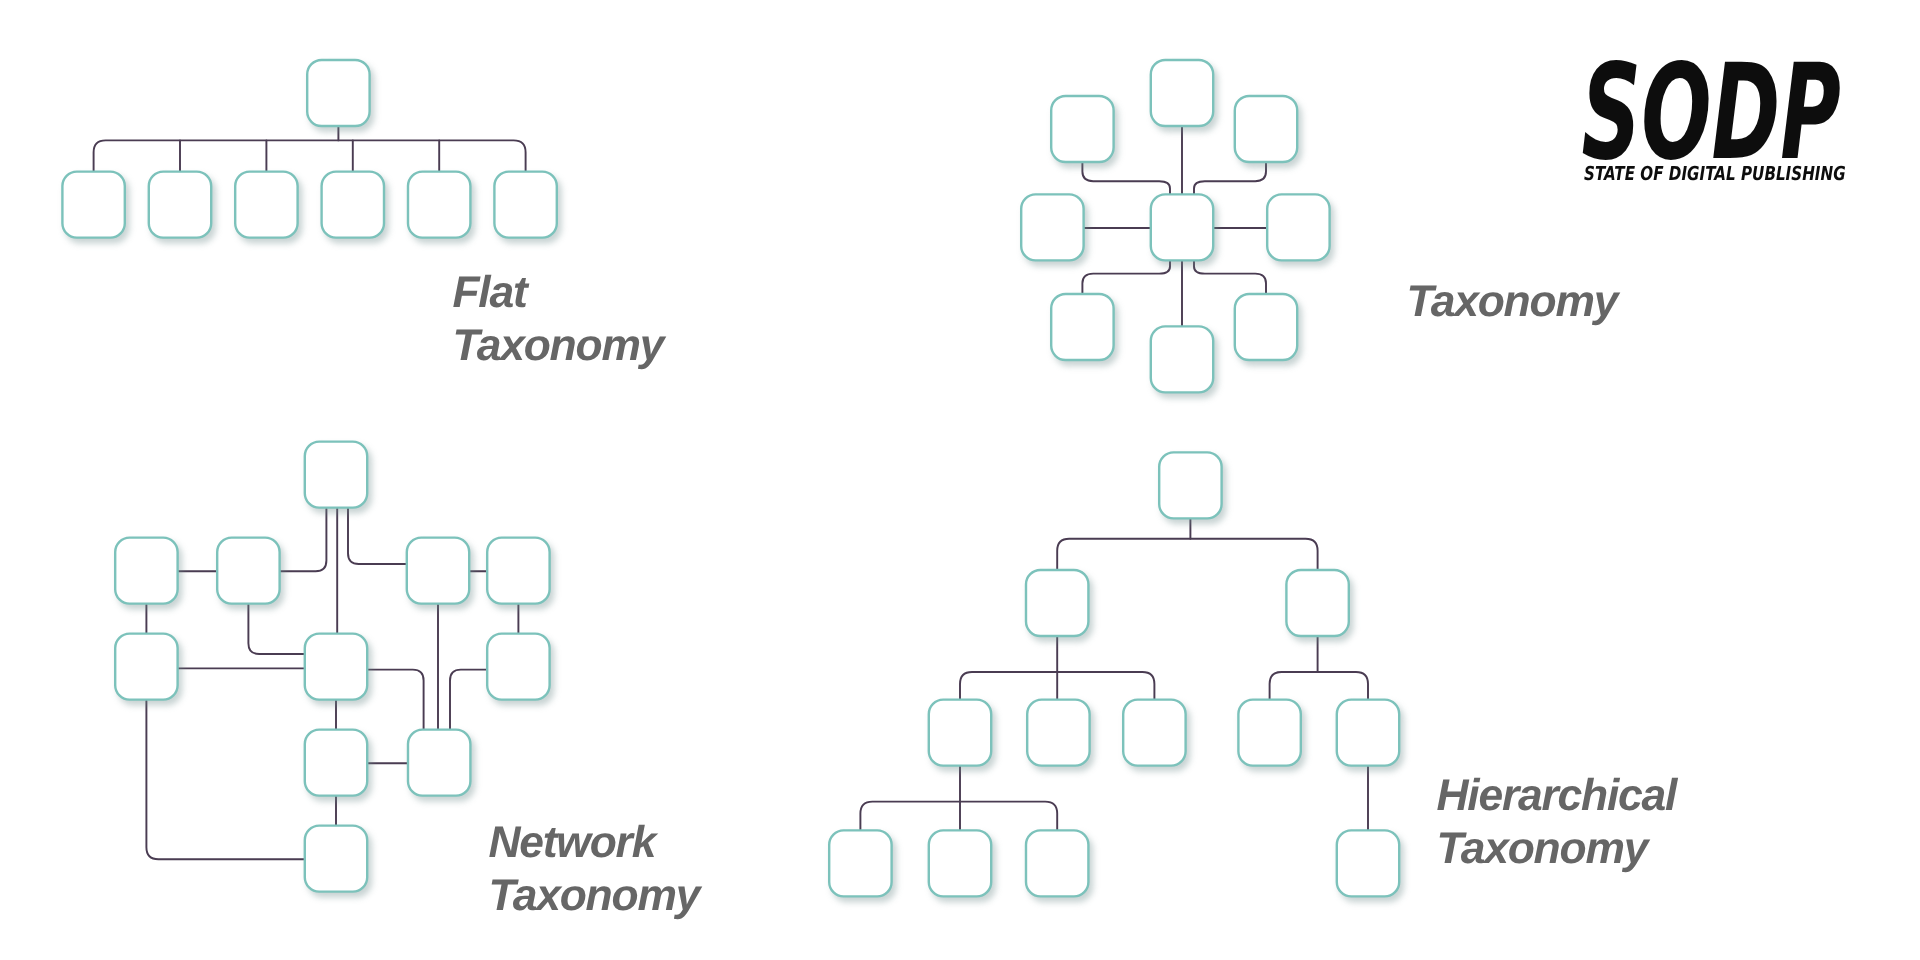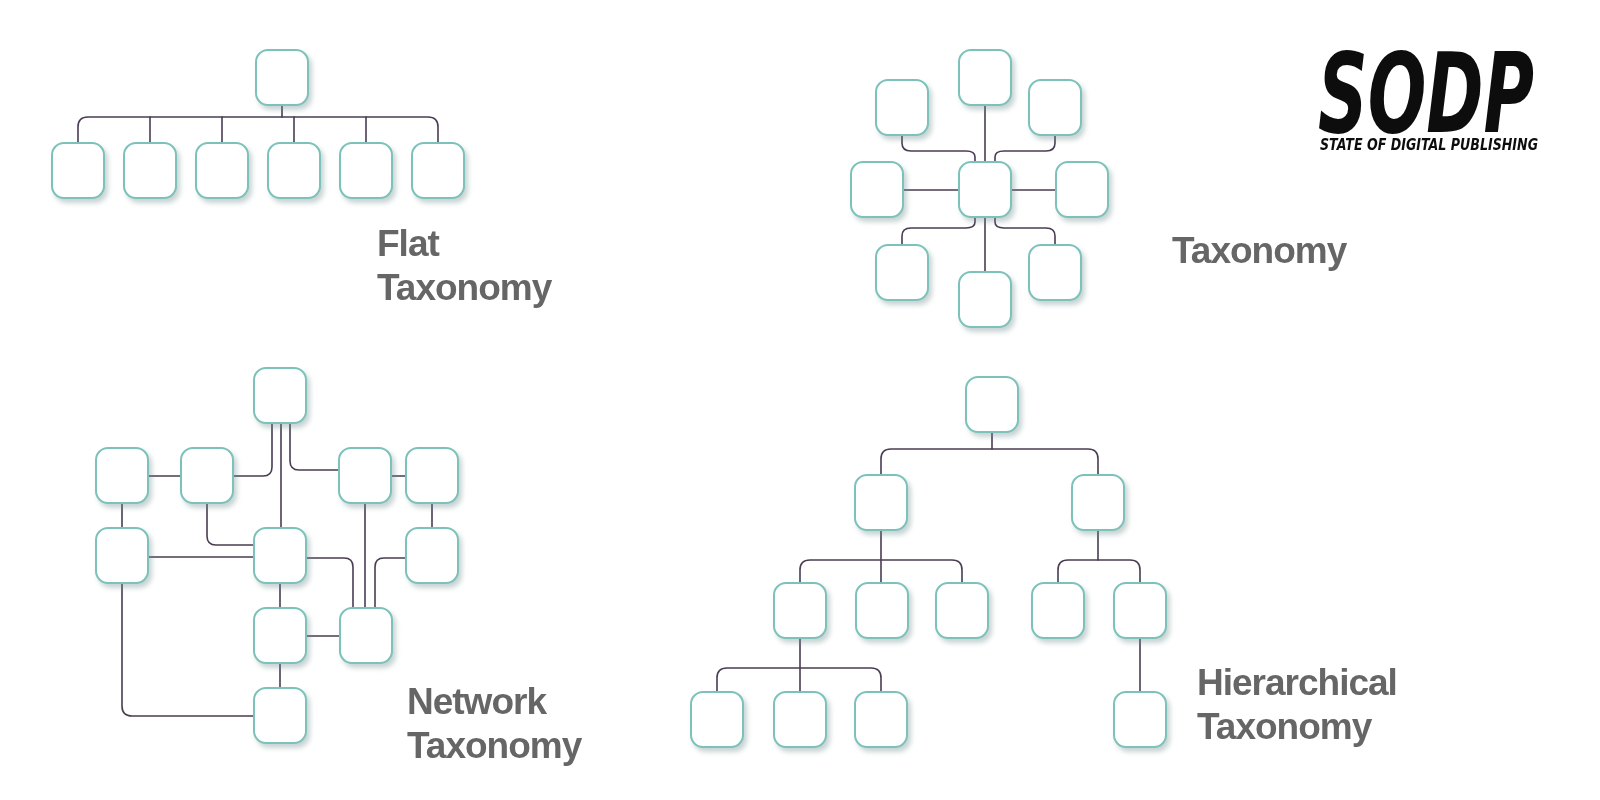--- a/index.html
+++ b/index.html
@@ -24,25 +24,26 @@
     filter:drop-shadow(3px 4px 2.5px var(--node-shadow,rgba(110,140,140,.38)));
   }
   .dlabel{
     position:absolute;
     color:var(--label-text,#666);
     font-weight:bold;
     font-size:37px;
     line-height:44px;
     letter-spacing:-1px;
     white-space:nowrap;
+    font-style:italic;
   }
   .label-flat{left:377px;top:222px;}
   .label-facet{left:1172px;top:229px;}
   .label-network{left:407px;top:680px;}
-  .label-hierarchical{left:1197px;top:661px;}
+  .label-hierarchical{left:1197px;top:641px;}
   .logo-title{
     font-family:"DejaVu Sans",sans-serif;
     font-style:italic;font-weight:bold;
     font-size:110px;
     fill:var(--logo-text,#0d0d0d);
   }
   .logo-subtitle{
     font-family:"DejaVu Sans",sans-serif;
     font-style:italic;font-weight:bold;
     font-size:16px;

